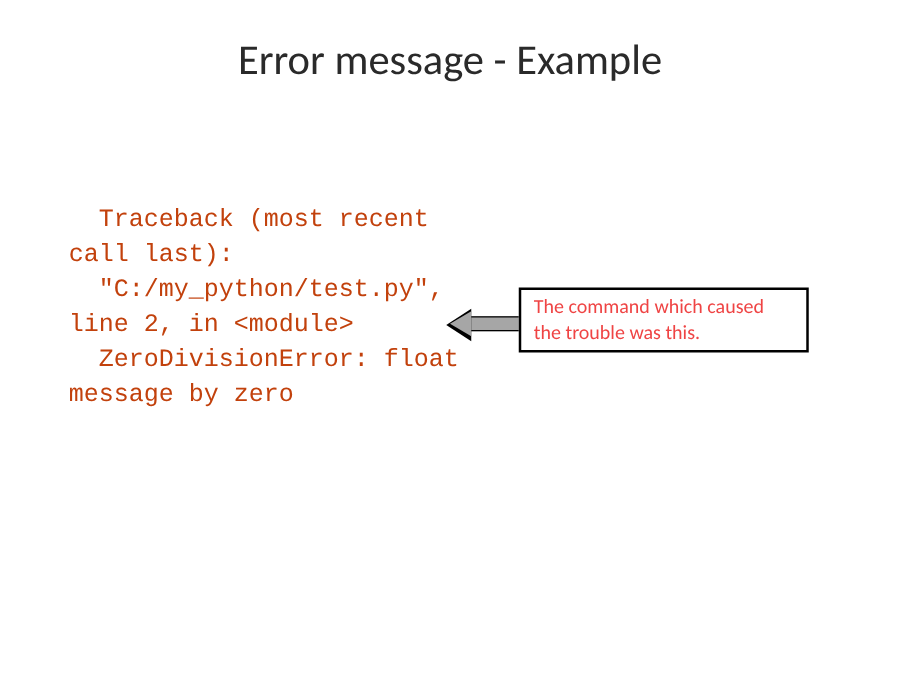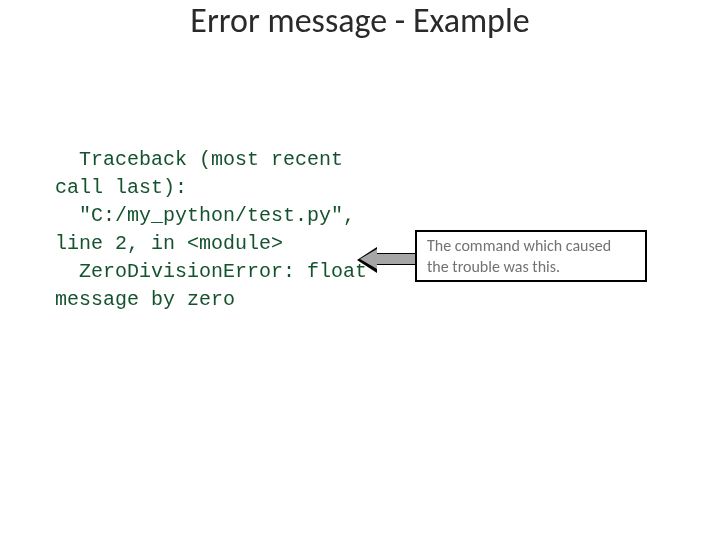--- a/index.html
+++ b/index.html
@@ -7,52 +7,53 @@
       width: 720px;
       height: 540px;
       background: #fff;
       font-family: Calibri, Arial, sans-serif;
       position: relative;
     }
     .title {
       text-align: center;
       font-size: 34px;
       color: #2a2a2a;
+      padding-top: 28px;
       font-weight: 400;
     }
     .traceback {
       position: absolute;
-      top: 118px;
+      top: 135px;
       left: 55px;
       width: 340px;
       font-family: "Courier New", Courier, monospace;
       font-size: 20px;
       line-height: 1.4;
-      color: #14532d;
+      color: #c2410c;
       white-space: pre-wrap;
     }
     .tb-indent1 {
       text-indent: 26px;
       display: block;
     }
     .tb-indent2 {
       text-indent: 46px;
       display: block;
     }
     .annotation-box {
       position: absolute;
       top: 230px;
       left: 415px;
       width: 232px;
       height: 52px;
       border: 2px solid #000;
       background: #fff;
       font-family: Calibri, Arial, sans-serif;
       font-size: 16px;
-      color: #737373;
+      color: #ef4444;
       padding: 4px 10px;
       line-height: 1.3;
     }
     .arrow {
       position: absolute;
       top: 247px;
       left: 357px;
       width: 62px;
       height: 24px;
     }

